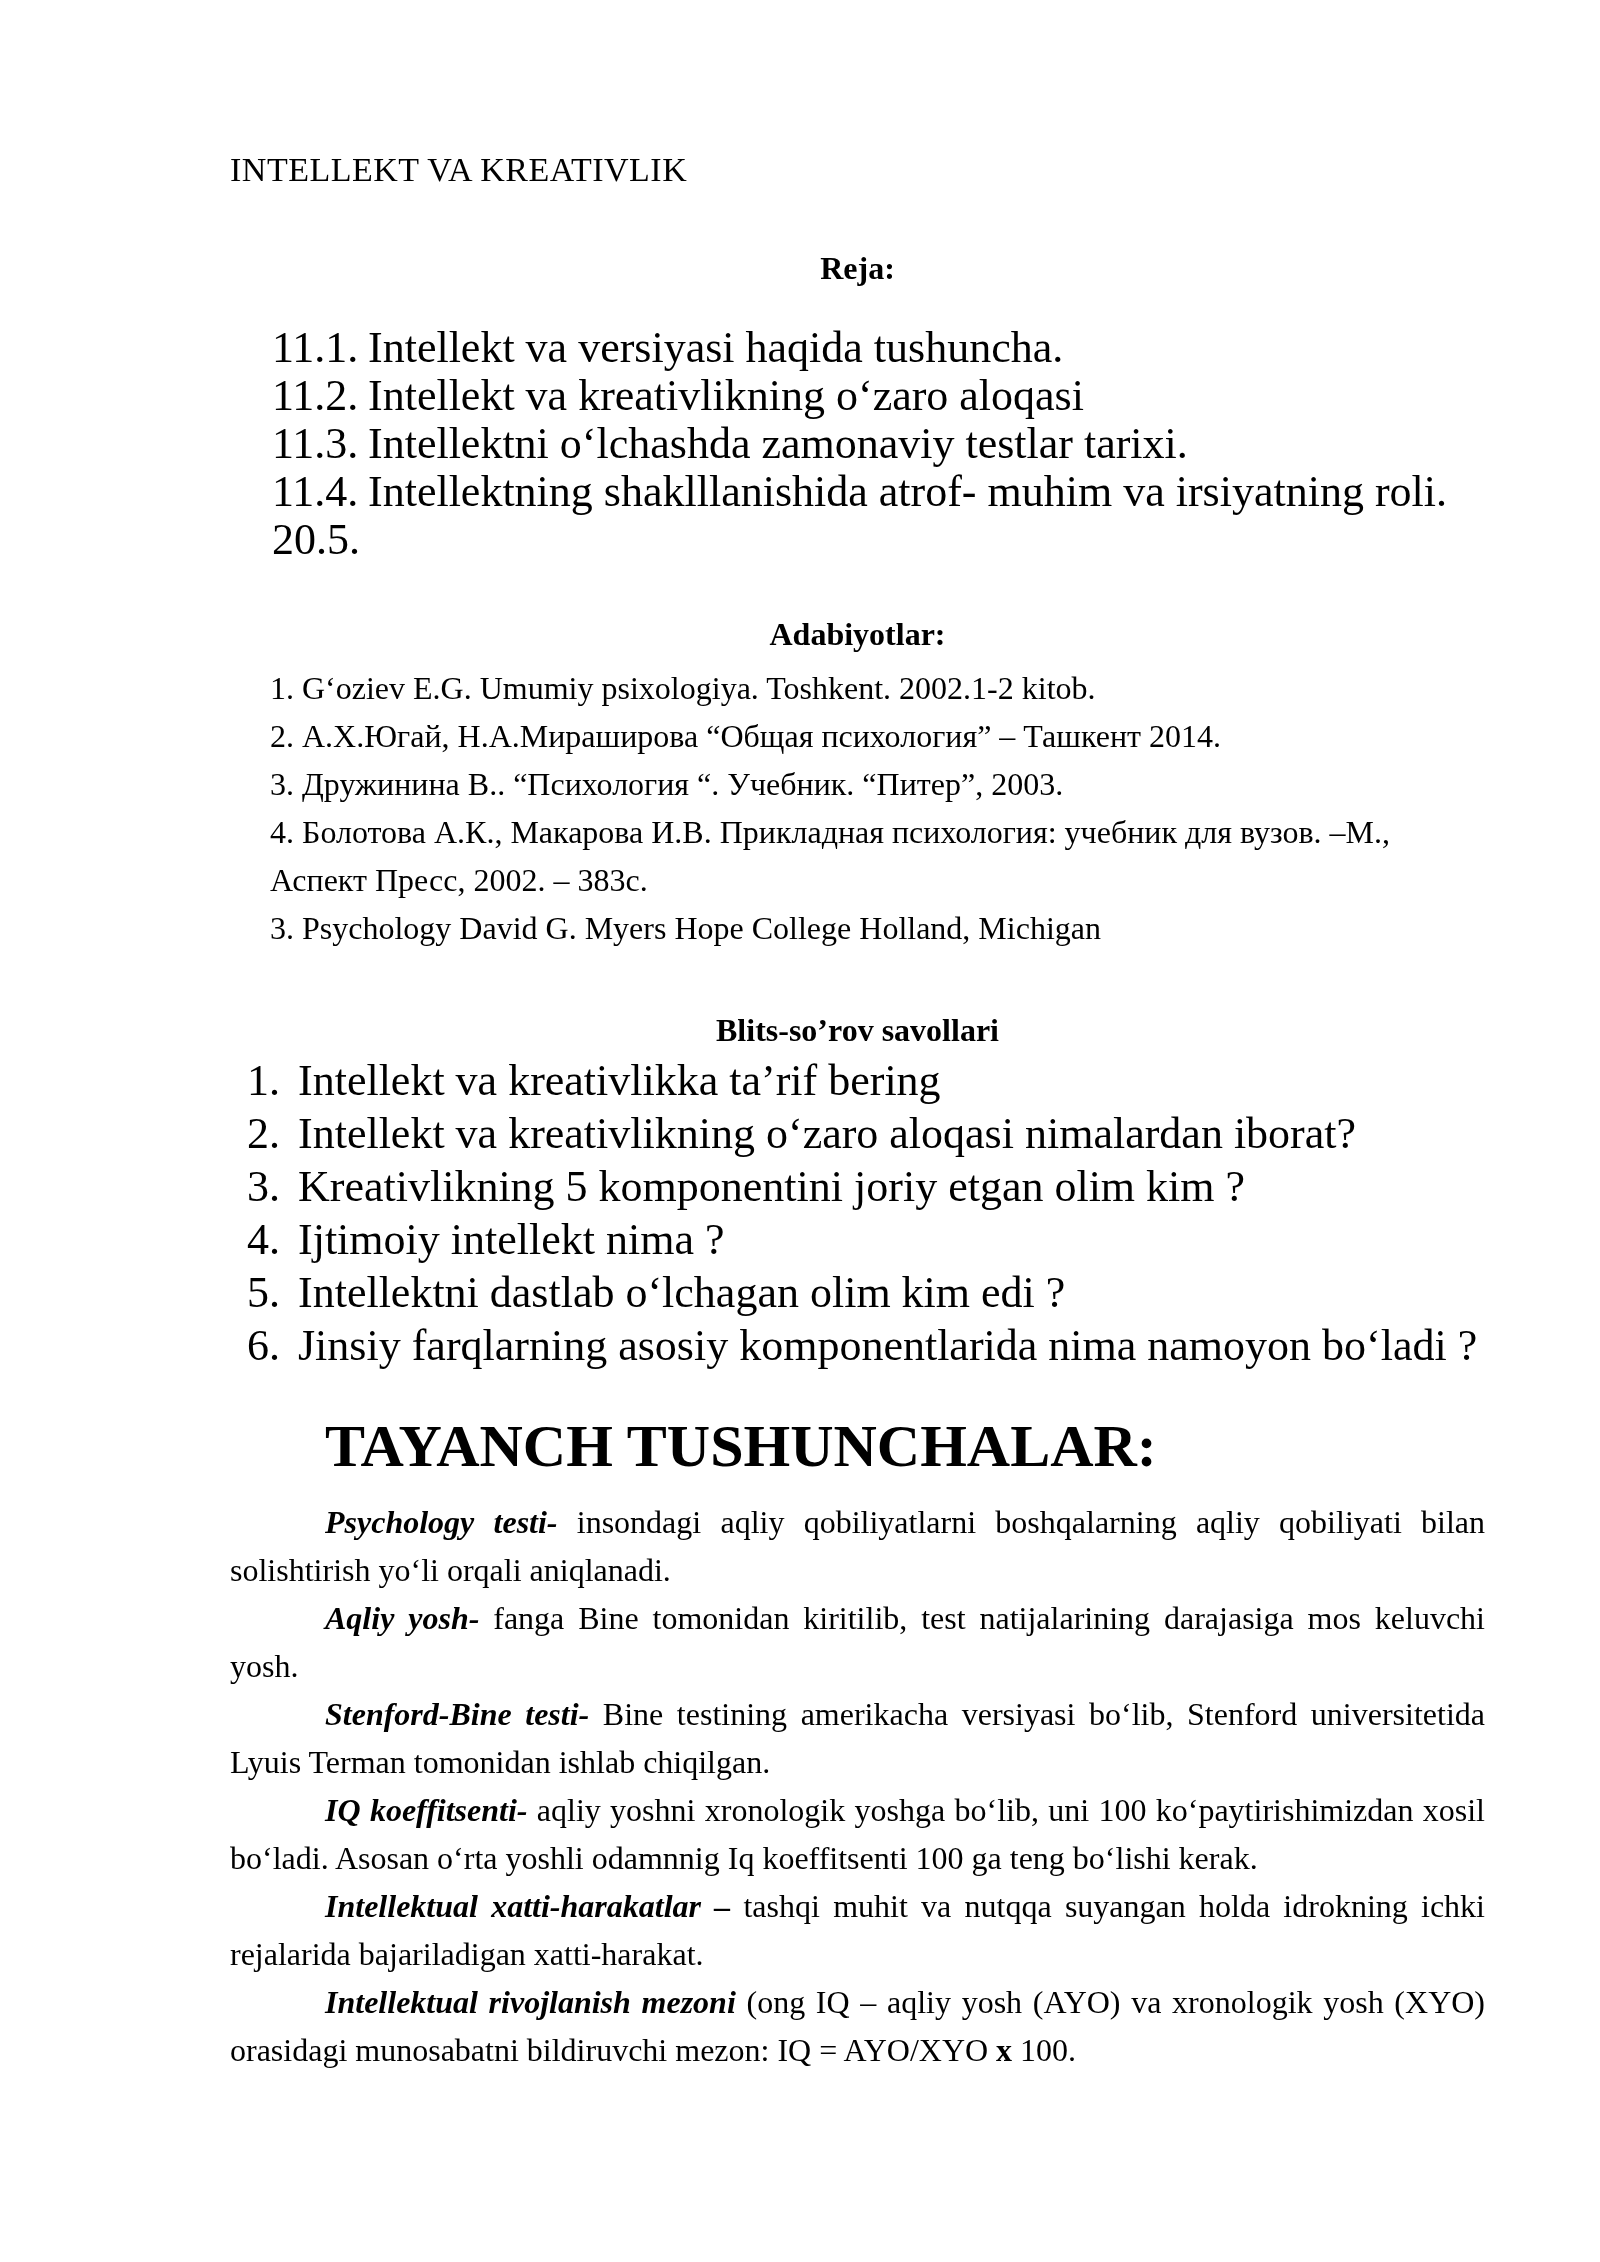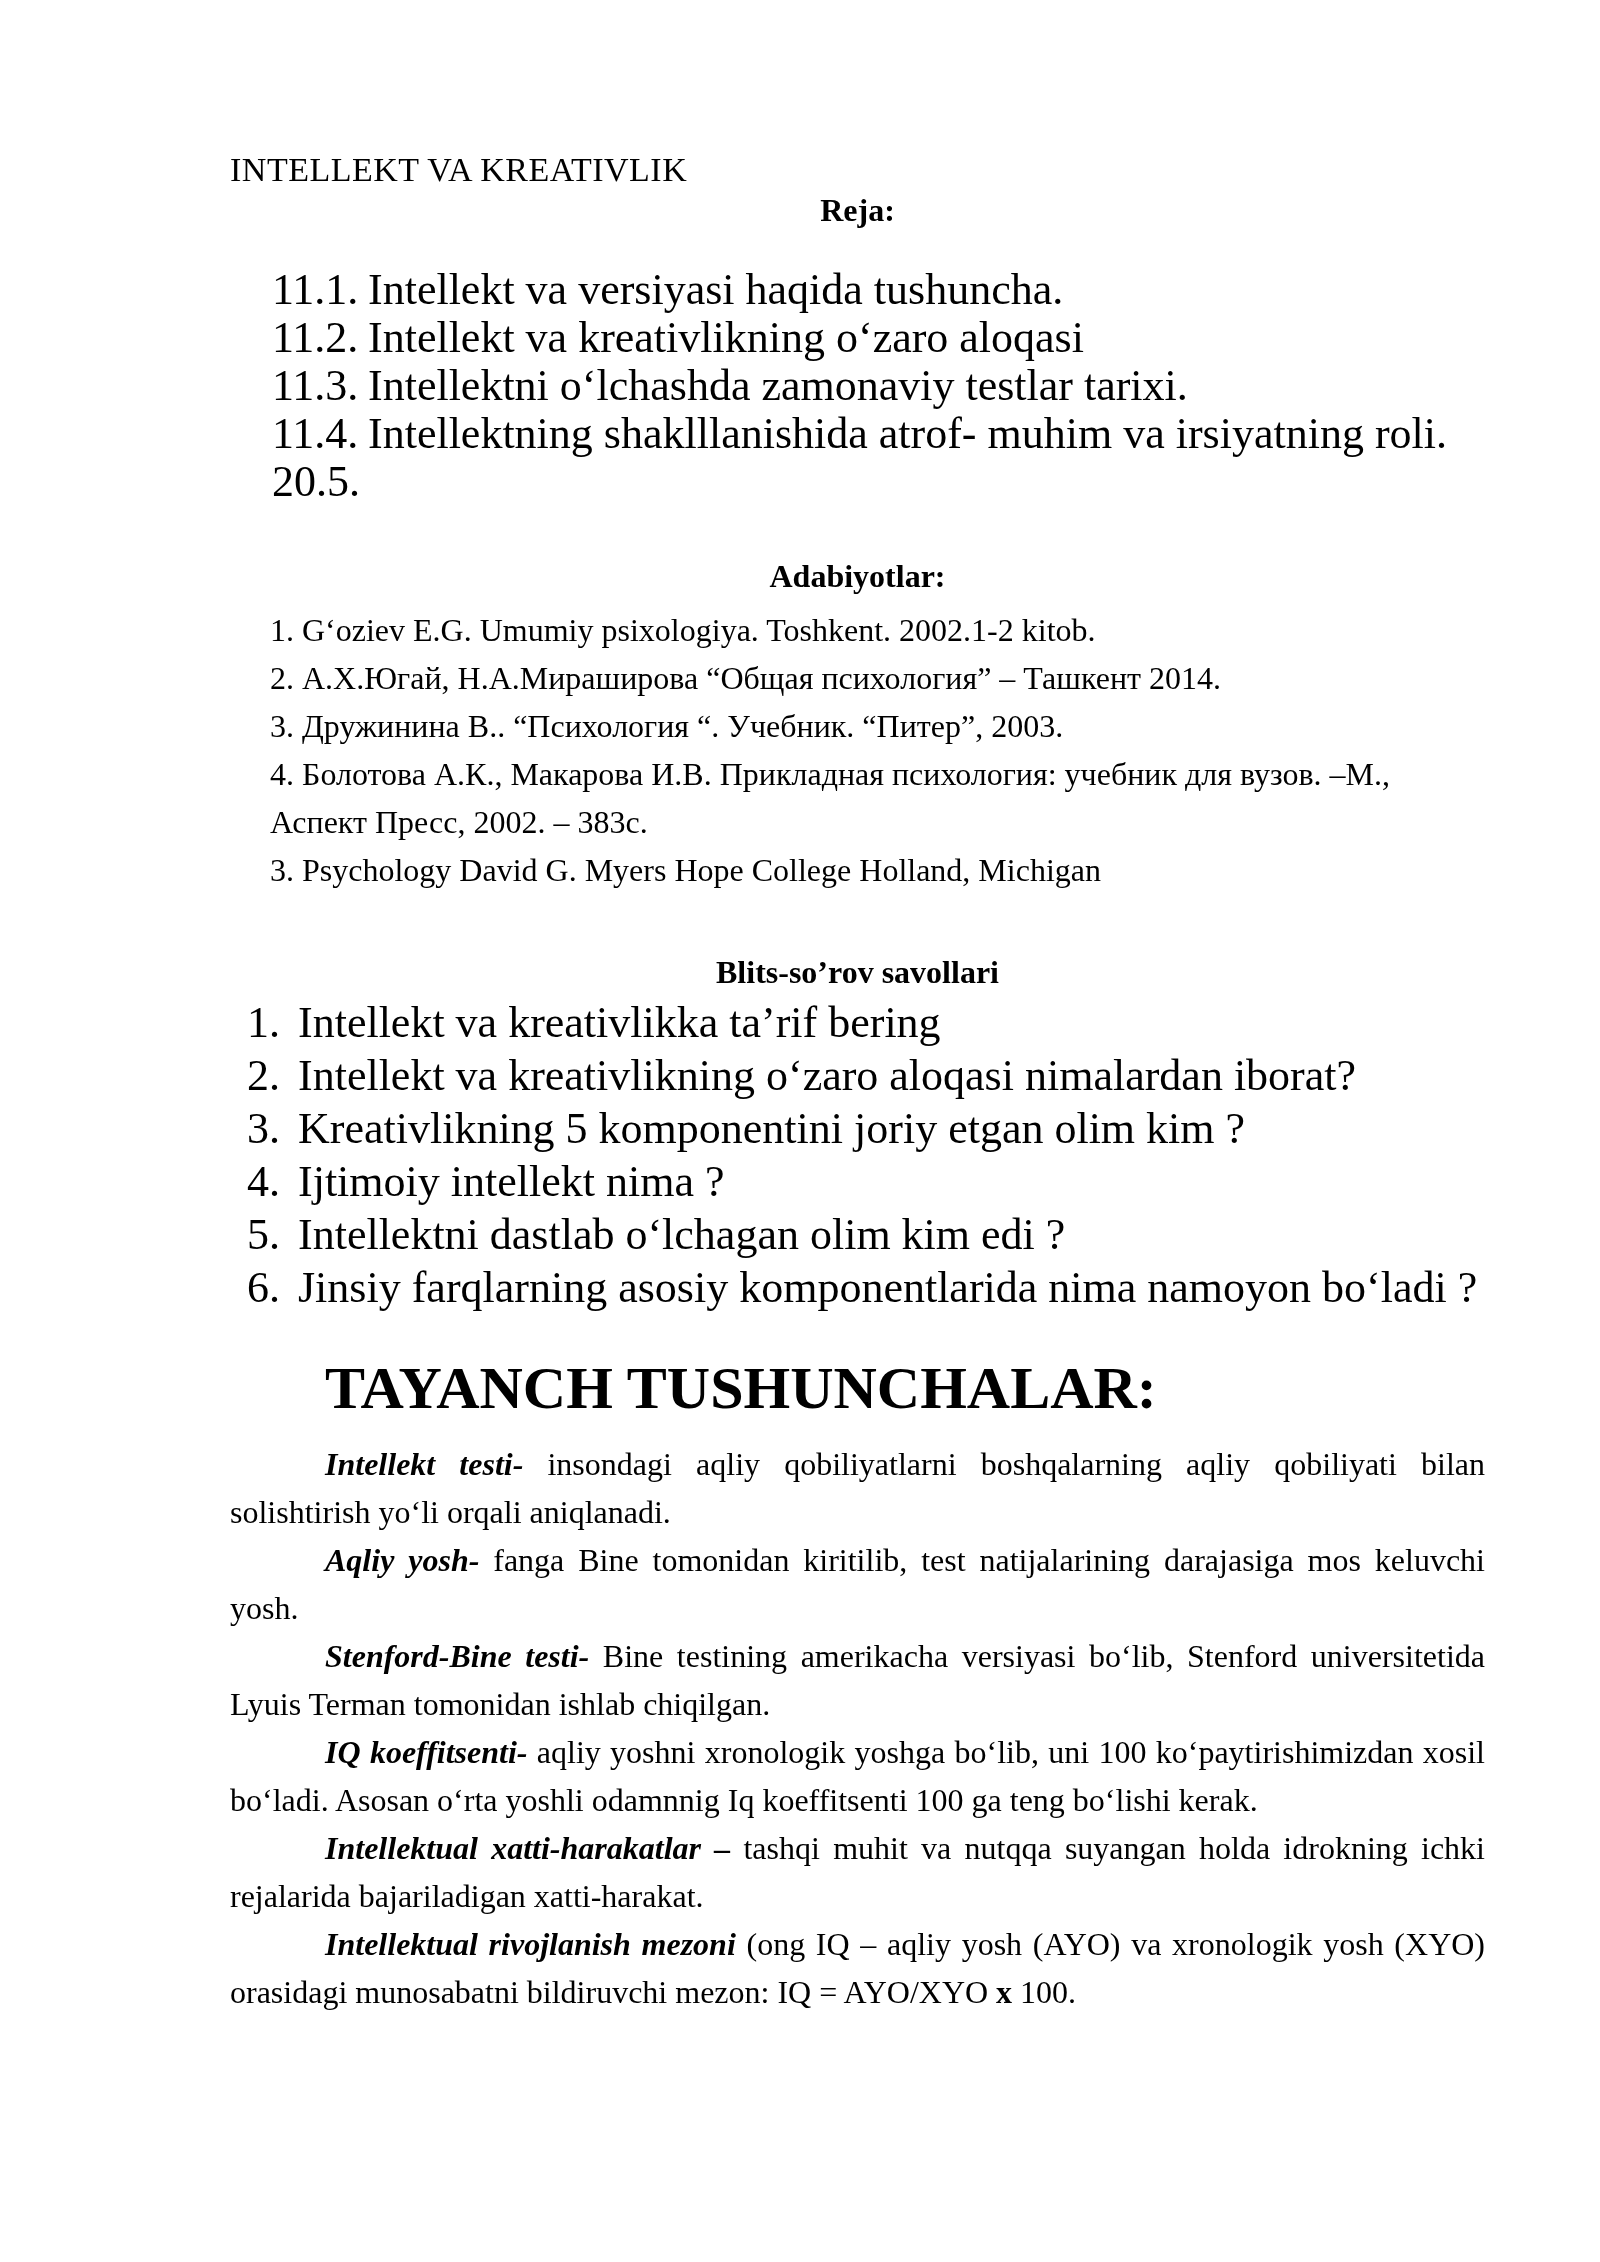--- a/index.html
+++ b/index.html
@@ -23,21 +23,21 @@
     font-size: 34px;
     line-height: 40px;
     letter-spacing: 0.5px;
   }
   .section-heading {
     text-align: center;
     font-weight: bold;
     font-size: 32px;
     line-height: 40px;
   }
-  .reja-heading { }
+  .reja-heading { margin-top: 58px; }
   .reja-list { margin-top: 36px; }
   .num-row {
     display: flex;
     font-size: 44px;
     line-height: 48px;
   }
   .reja-row .num {
     flex: none;
     margin-left: 42px;
     width: 96px;
@@ -148,21 +148,21 @@
     </div>
     <div class="num-row blits-row">
       <span class="num">6.</span>
       <span class="txt">Jinsiy farqlarning asosiy komponentlarida nima namoyon bo‘ladi ?</span>
     </div>
   </div>
 
   <div class="tayanch-heading">TAYANCH TUSHUNCHALAR:</div>
 
   <div class="terms">
-    <p class="term"><span class="lead">Intellekt testi-</span><span> insondagi aqliy qobiliyatlarni boshqalarning aqliy qobiliyati bilan solishtirish yo‘li orqali aniqlanadi.</span></p>
+    <p class="term"><span class="lead">Psychology testi-</span><span> insondagi aqliy qobiliyatlarni boshqalarning aqliy qobiliyati bilan solishtirish yo‘li orqali aniqlanadi.</span></p>
     <p class="term"><span class="lead">Aqliy yosh-</span><span> fanga Bine tomonidan kiritilib, test natijalarining darajasiga mos keluvchi yosh.</span></p>
     <p class="term"><span class="lead">Stenford-Bine testi-</span><span> Bine testining amerikacha versiyasi bo‘lib, Stenford universitetida Lyuis Terman tomonidan ishlab chiqilgan.</span></p>
     <p class="term"><span class="lead">IQ koeffitsenti-</span><span> aqliy yoshni xronologik yoshga bo‘lib, uni 100 ko‘paytirishimizdan xosil bo‘ladi. Asosan o‘rta yoshli odamnnig Iq koeffitsenti 100 ga teng bo‘lishi kerak.</span></p>
     <p class="term"><span class="lead">Intellektual xatti-harakatlar –</span><span> tashqi muhit va nutqqa suyangan holda idrokning ichki rejalarida bajariladigan xatti-harakat.</span></p>
     <p class="term"><span class="lead">Intellektual rivojlanish mezoni</span><span> (ong IQ – aqliy yosh (AYO) va xronologik yosh (XYO) orasidagi munosabatni bildiruvchi mezon: IQ =  AYO/XYO </span><b>x</b><span> 100.</span></p>
   </div>
 
 </div>
 
 </body></html>

